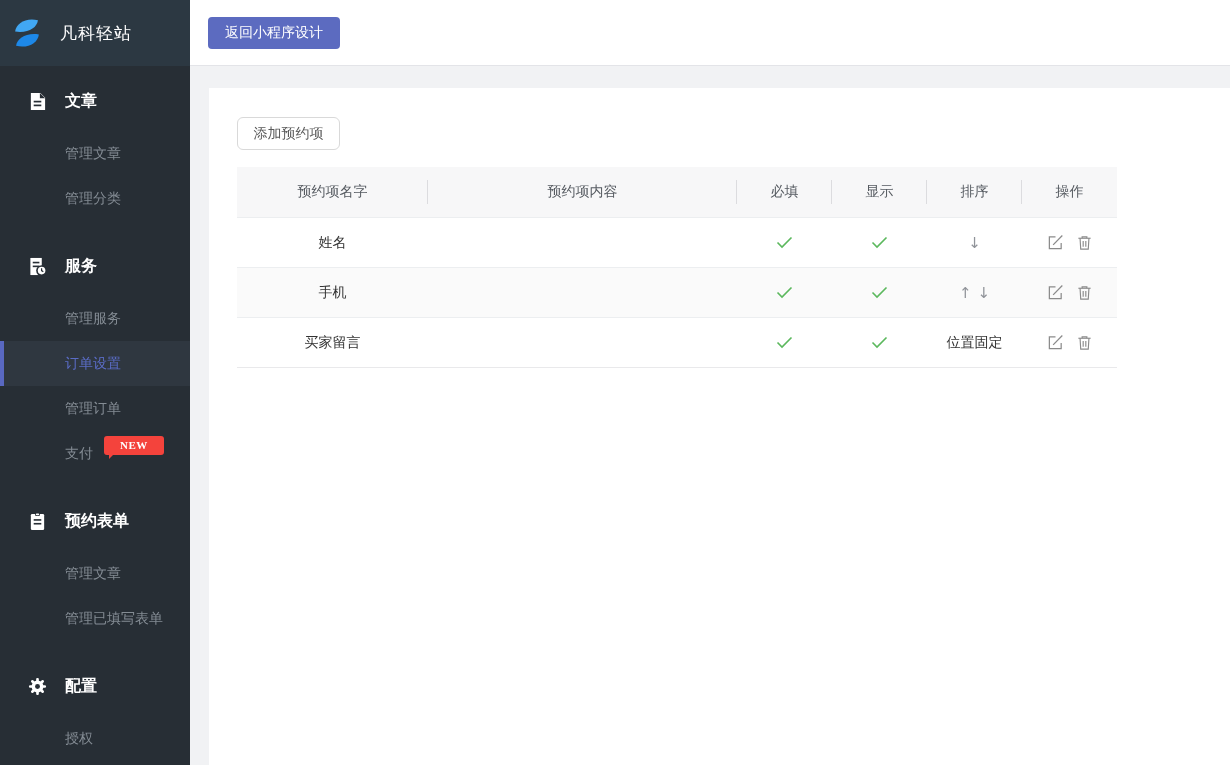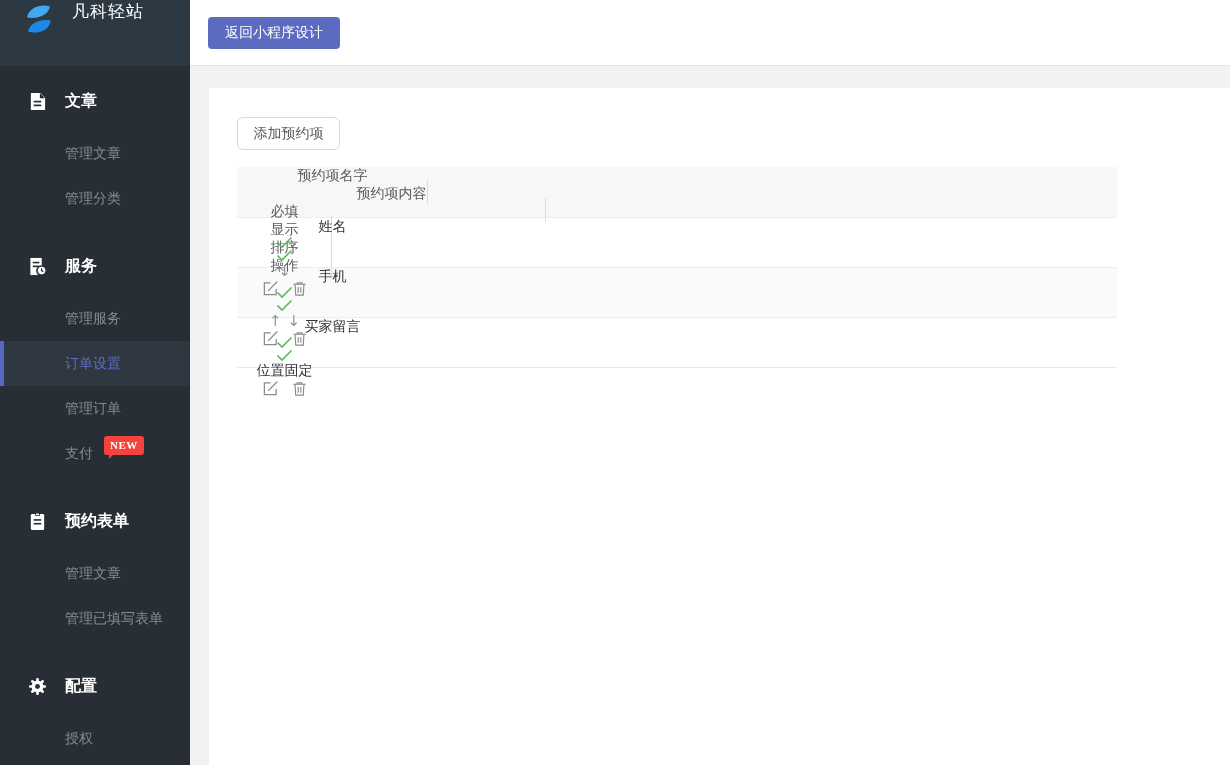--- a/index.html
+++ b/index.html
@@ -1,48 +1,48 @@
 <!DOCTYPE html>
 <html><head>
 <meta charset="utf-8">
 <style>
   * { margin:0; padding:0; box-sizing:border-box; }
   html,body { width:1230px; height:765px; overflow:hidden; }
   body { font-family:"Liberation Sans","DejaVu Sans",sans-serif; font-size:14px; color:#333; background:#fff; position:relative; }
 
   
   .sidebar { position:absolute; left:0; top:0; width:190px; height:765px; background:#272e35; z-index:3; }
-  .sidebar-header { height:66px; background:#2c3842; display:flex; align-items:flex-start; padding-left:20px; }
+  .sidebar-header { height:66px; background:#2c3842; display:flex; align-items:center; padding-left:8px; }
   .logo { width:38px; height:38px; flex:0 0 auto; }
   .app-title { color:#ffffff; font-size:17px; margin-left:14px; letter-spacing:1px; }
 
   .nav { padding-top:13px; }
   .nav-section-title { height:45px; display:flex; align-items:center; padding-left:28px; color:#ffffff; font-size:16px; font-weight:bold; }
   .nav-section-title .nav-icon { width:19px; height:19px; margin-right:18px; display:inline-flex; }
   .nav-section { margin-top:23px;font-family:Liberation Serif, serif; }
   .nav-section:first-child { margin-top:0; }
   .nav-sublist { margin-top:7px; }
   .nav-item { height:45px; line-height:45px; padding-left:65px; color:#848c94; font-size:14px; cursor:pointer; position:relative; }
   .nav-item.active { background:#2f3740; color:#5a6cc5; border-left:4px solid #5968c1; padding-left:61px; }
-  .badge-new { display:inline-block; position:relative; margin-left:11px; top:-9px; background:#f4433c; color:#fff; font-size:11px; font-weight:bold; line-height:1; padding:4px 6px 4px; border-radius:3px; letter-spacing:.5px; }
+  .badge-new { display:inline-block; position:relative; margin-left:11px; top:-9px; background:#f4433c; color:#fff; font-size:11px; font-weight:bold; line-height:1; padding:4px 16px 4px; border-radius:3px; letter-spacing:.5px; }
   .badge-new::after { content:""; position:absolute; left:5px; bottom:-4px; border:4px solid transparent; border-top-color:#f4433c; border-left-color:#f4433c; }
 
   
   .topbar { position:absolute; left:190px; top:0; right:0; height:66px; background:#fff; border-bottom:1px solid #e3e4e8; z-index:2; }
   .back-btn { position:absolute; left:18px; top:17px; height:32px; padding:0 17px; background:#5c6bc0; color:#fff; border:none; border-radius:4px; font-size:14px; font-family:inherit; cursor:pointer; }
 
   
   .main-bg { position:absolute; left:190px; top:66px; right:0; bottom:0; background:#f1f2f4; z-index:1; }
   .panel { position:absolute; left:19px; top:22px; right:0; bottom:0; background:#ffffff; padding:29px 0 0 28px; }
 
   .add-btn { width:103px; height:33px; background:#fff; border:1px solid #d9d9d9; border-radius:6px; color:#595959; font-size:14px; font-family:inherit; cursor:pointer; }
 
   
   .table { width:880px; margin-top:17px; border-bottom:1px solid #e9e9eb; }
-  .trow { display:flex; height:50px; align-items:flex-start;flex-direction:column; }
+  .trow { display:flex; height:50px; align-items:flex-start; }
   .thead { background:#f7f7f8; color:#555a60; }
   .cell { text-align:center; position:relative; height:100%; display:flex; align-items:center; justify-content:center; }
   .c1 { width:191px; } .c2 { width:309px; } .c3,.c4,.c5,.c6 { width:95px; }
   .thead .cell:not(:last-child)::after { content:""; position:absolute; right:0; top:13px; height:24px; width:1px; background:#dcdcdf; }
   .tbody .trow { border-top:1px solid #eceef0; color:#333; background:#fff; }
   .tbody .trow.alt { background:#fafafa; }
   .sort-arrow { color:#909399; font-size:15px; font-family:"DejaVu Sans",sans-serif; cursor:pointer; padding:0 3px; }
   .op-icon { display:inline-flex; margin:0 6px; cursor:pointer; }
   .check-icon { display:inline-flex; }
 

